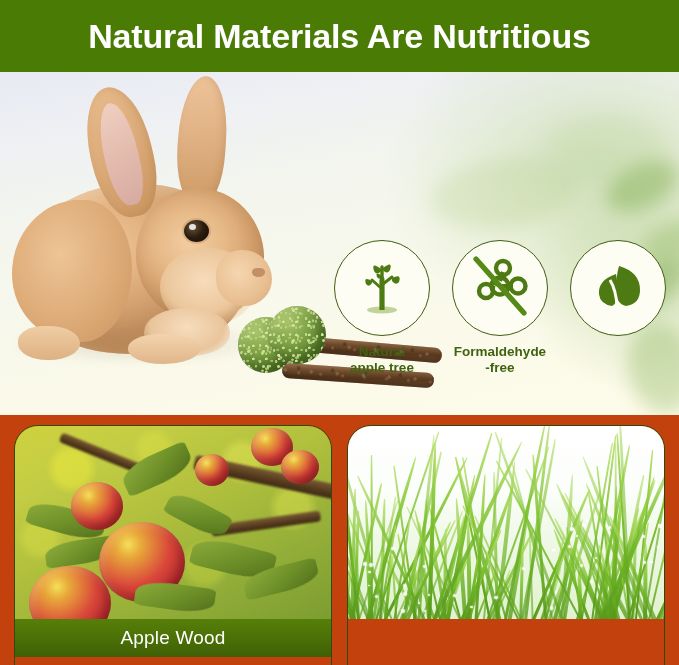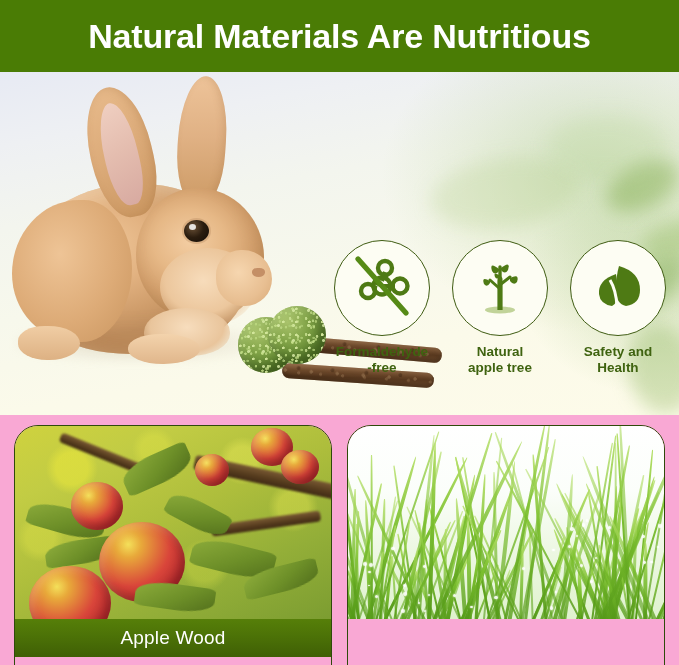--- a/index.html
+++ b/index.html
@@ -8,21 +8,21 @@
     background: #ffffff;
   }
   body {
     font-family: "Liberation Sans", sans-serif;
   }
   .page {
     position: relative;
     width: 679px;
     height: 665px;
     overflow: hidden;
-    background: #f9a8d4;
+    background: #c2410c;
   }
 
   
   .header-banner {
     position: absolute;
     left: 0; top: 0;
     width: 679px;
     height: 72px;
     background: #4a7c05;
     display: flex;
@@ -364,20 +364,41 @@
       <div class="r-paw-a"></div>
       <div class="r-paw-b"></div>
     </div>
 
     <div class="stick stick-top"></div>
     <div class="stick stick-bot"></div>
     <div class="ball ball-1"></div>
     <div class="ball ball-2"></div>
 
     <div class="badges">
+
+      <div class="badge">
+        <div class="badge-circle">
+          <span>
+            <svg width="62" height="62" viewBox="0 0 62 62" aria-hidden="true">
+              <ellipse cx="31" cy="55" rx="15" ry="3.4" fill="#8fb04f" opacity="0.55"></ellipse>
+              <path d="M28.4 55 L28.4 26 Q28.4 22 31 20 Q33.6 22 33.6 26 L33.6 55 Z" fill="#4e7a14"></path>
+              <path d="M30 33 L21 25" stroke="#4e7a14" stroke-width="3" stroke-linecap="round" fill="none"></path>
+              <path d="M32 29 L41 22" stroke="#4e7a14" stroke-width="3" stroke-linecap="round" fill="none"></path>
+              <path d="M31 24 L31 12" stroke="#4e7a14" stroke-width="3.4" stroke-linecap="round" fill="none"></path>
+              <path d="M30 14 Q20 6 23 16 Q26 21 30 16 Z" fill="#4e7a14"></path>
+              <path d="M32 13 Q42 5 39 15 Q36 20 32 15 Z" fill="#4e7a14"></path>
+              <path d="M21 26 Q12 21 15 29 Q18 33 21 28 Z" fill="#4e7a14"></path>
+              <path d="M41 23 Q51 18 48 27 Q45 31 41 26 Z" fill="#4e7a14"></path>
+              <path d="M30 20 Q24 16 26 22 Q28 25 30 22 Z" fill="#4e7a14"></path>
+            </svg>
+          </span>
+        </div>
+        <div class="badge-label">Natural
+apple tree</div>
+      </div>
 
       <div class="badge">
         <div class="badge-circle">
           <span>
             <svg width="66" height="66" viewBox="0 0 66 66" aria-hidden="true">
               <g stroke="#4e7a14" fill="none">
                 <line x1="24" y1="28" x2="33" y2="33" stroke-width="4"></line>
                 <line x1="33" y1="33" x2="46" y2="33" stroke-width="4"></line>
                 <line x1="33" y1="28" x2="36" y2="19" stroke-width="4"></line>
                 <circle cx="36" cy="15" r="7" stroke-width="4.4"></circle>
@@ -390,52 +411,29 @@
             </svg>
           </span>
         </div>
         <div class="badge-label">Formaldehyde
 -free</div>
       </div>
 
       <div class="badge">
         <div class="badge-circle">
           <span>
-            <svg width="62" height="62" viewBox="0 0 62 62" aria-hidden="true">
-              <ellipse cx="31" cy="55" rx="15" ry="3.4" fill="#8fb04f" opacity="0.55"></ellipse>
-              <path d="M28.4 55 L28.4 26 Q28.4 22 31 20 Q33.6 22 33.6 26 L33.6 55 Z" fill="#4e7a14"></path>
-              <path d="M30 33 L21 25" stroke="#4e7a14" stroke-width="3" stroke-linecap="round" fill="none"></path>
-              <path d="M32 29 L41 22" stroke="#4e7a14" stroke-width="3" stroke-linecap="round" fill="none"></path>
-              <path d="M31 24 L31 12" stroke="#4e7a14" stroke-width="3.4" stroke-linecap="round" fill="none"></path>
-              <path d="M30 14 Q20 6 23 16 Q26 21 30 16 Z" fill="#4e7a14"></path>
-              <path d="M32 13 Q42 5 39 15 Q36 20 32 15 Z" fill="#4e7a14"></path>
-              <path d="M21 26 Q12 21 15 29 Q18 33 21 28 Z" fill="#4e7a14"></path>
-              <path d="M41 23 Q51 18 48 27 Q45 31 41 26 Z" fill="#4e7a14"></path>
-              <path d="M30 20 Q24 16 26 22 Q28 25 30 22 Z" fill="#4e7a14"></path>
-            </svg>
-          </span>
-        </div>
-        <div class="badge-label">Natural
-apple tree</div>
-      </div>
-
-      <div class="badge">
-        <div class="badge-circle">
-          <span>
             <svg width="64" height="64" viewBox="0 0 64 64" aria-hidden="true">
               <path d="M33 12 Q54 18 54 36 Q54 50 40 52 Q30 50 30 36 Q30 22 33 12 Z" fill="#4e7a14"></path>
               <path d="M31 52 Q31 32 37 18" stroke="#ffffff" stroke-width="2.2" fill="none" opacity="0.0"></path>
               <path d="M30 20 Q12 26 13 40 Q14 50 26 52 Q33 48 32 36 Q31 26 30 20 Z" fill="#4e7a14"></path>
               <path d="M31 52 Q30 36 24 26" stroke="#fdfdf3" stroke-width="3" fill="none"></path>
               <path d="M33 52 Q34 34 40 22" stroke="#fdfdf3" stroke-width="0" fill="none"></path>
             </svg>
           </span>
         </div>
-        <div class="badge-label">Safety and
-Health</div>
       </div>
 
     </div>
   </div>
 
   <div class="panel panel-left">
     <div class="panel-photo">
       <div class="orchard"></div>
       <div class="branch br2"></div>
       <div class="branch br1"></div>

